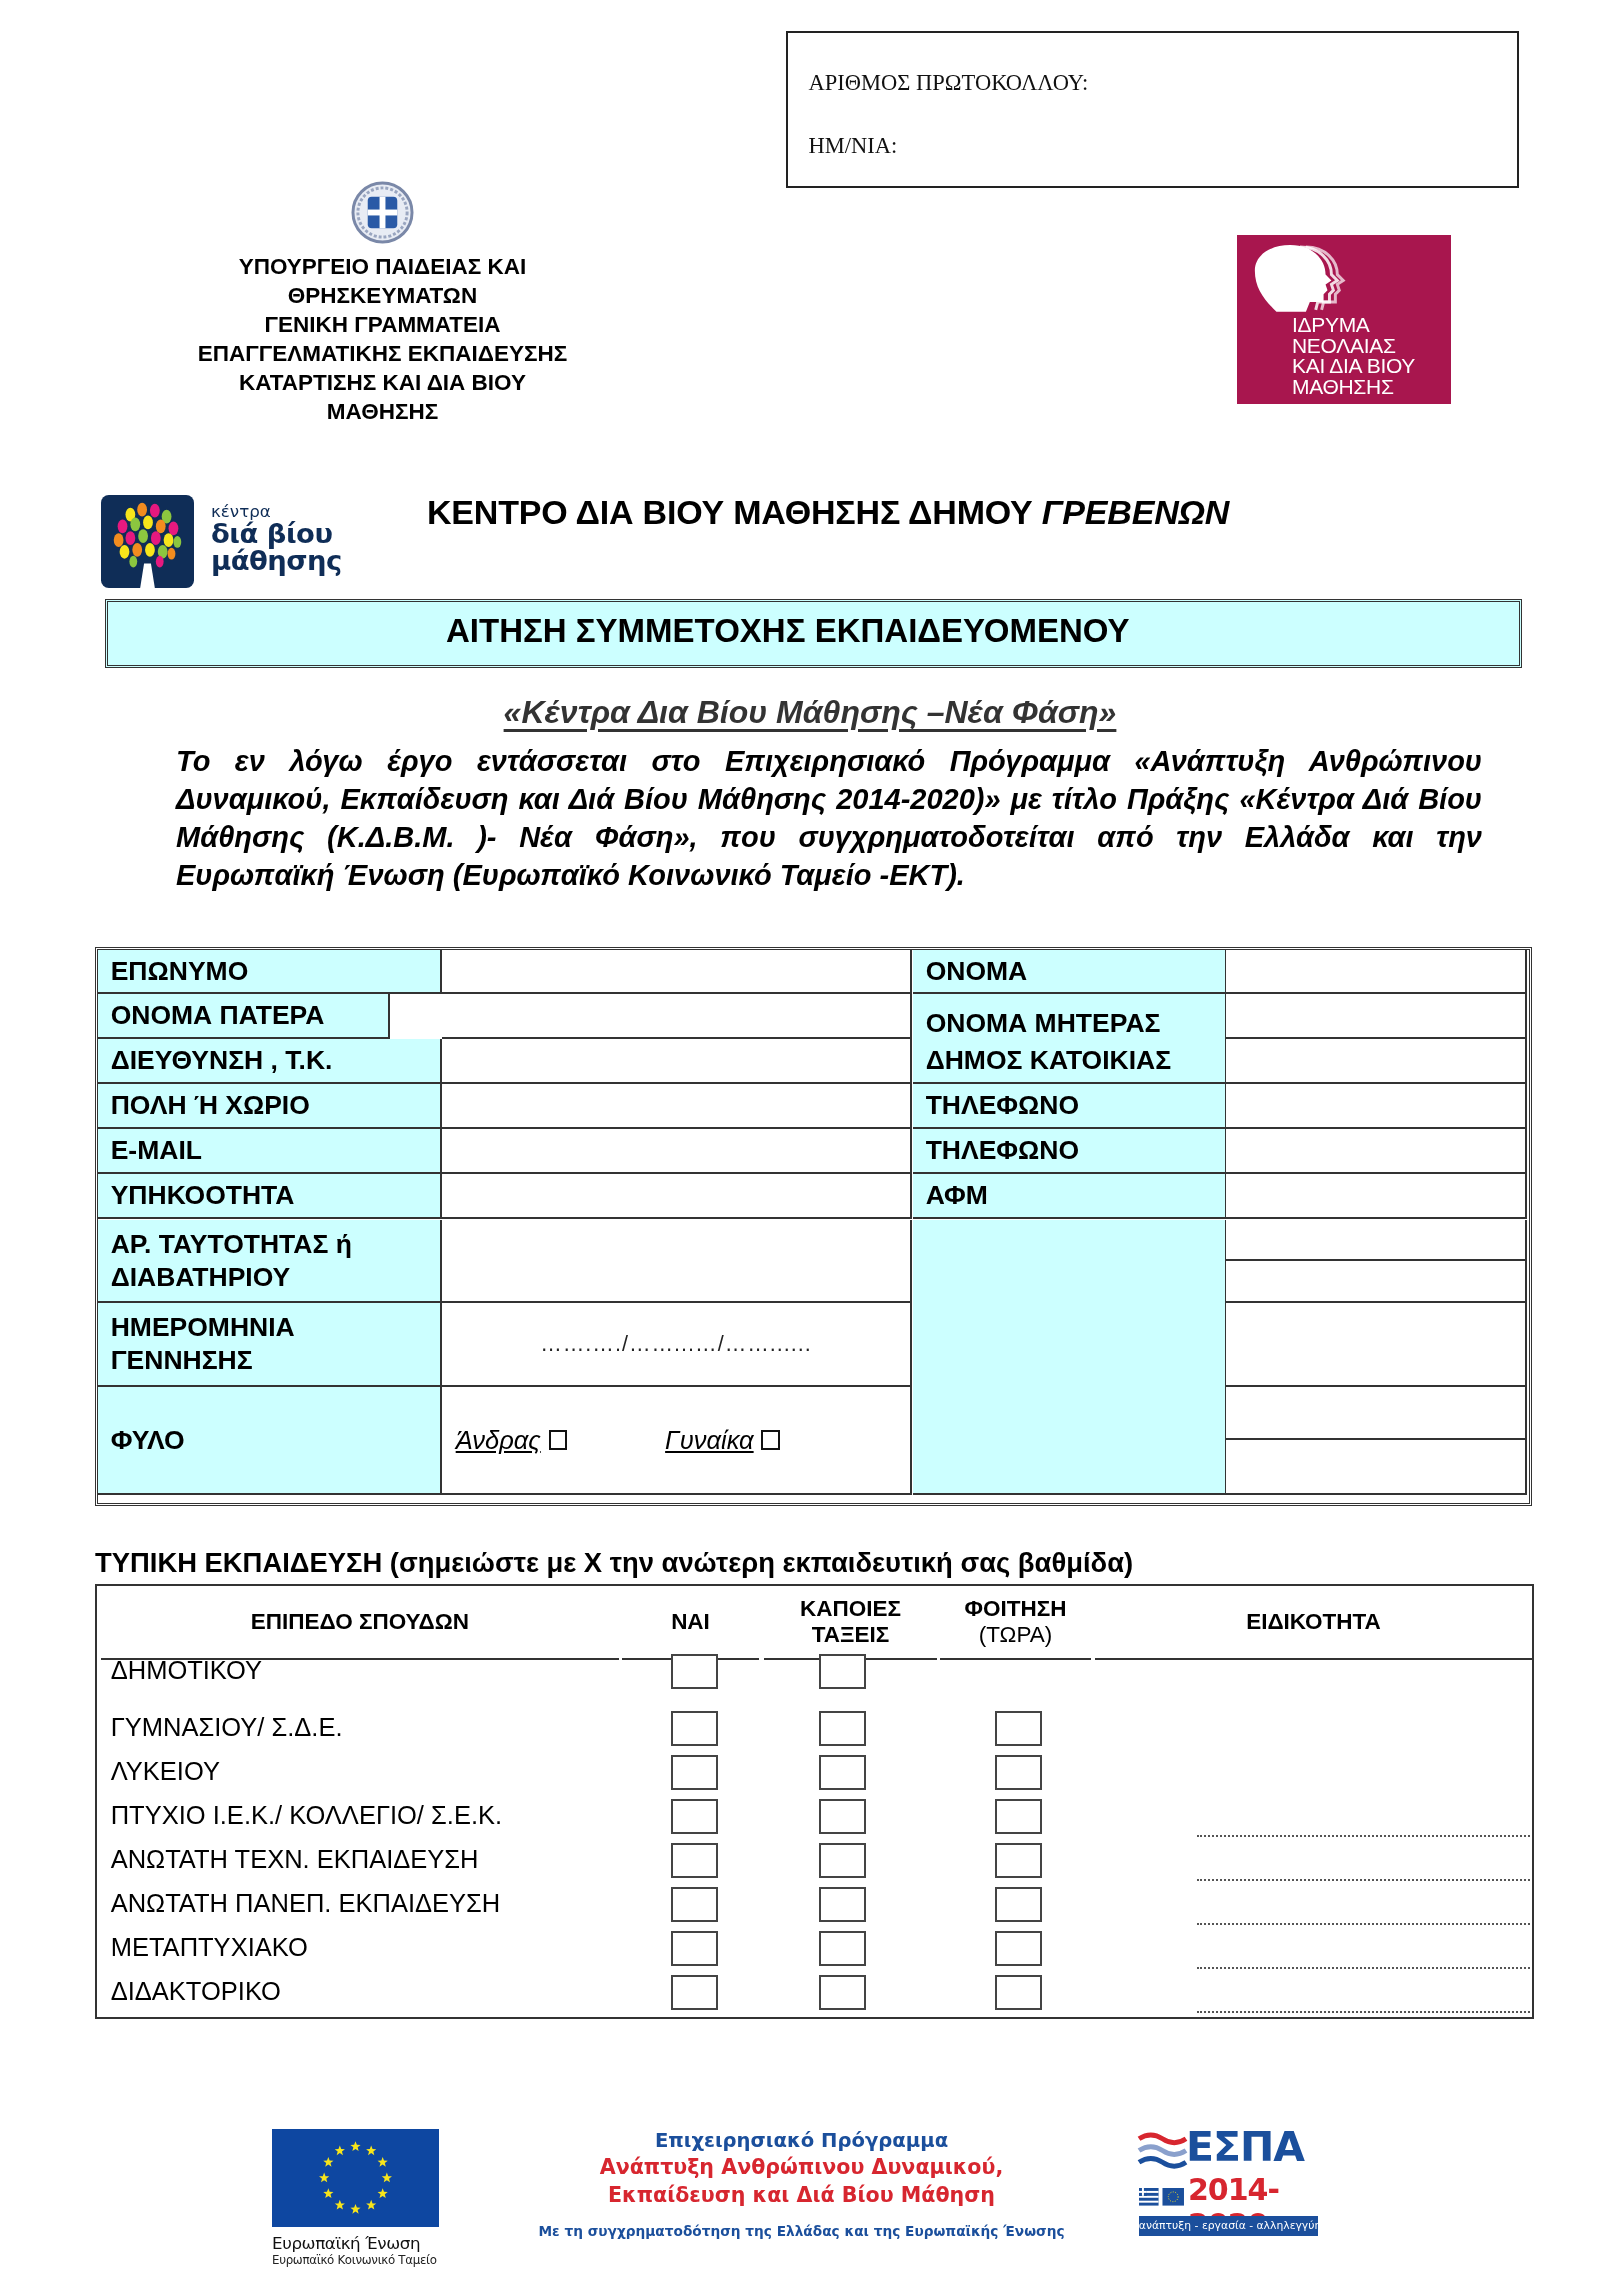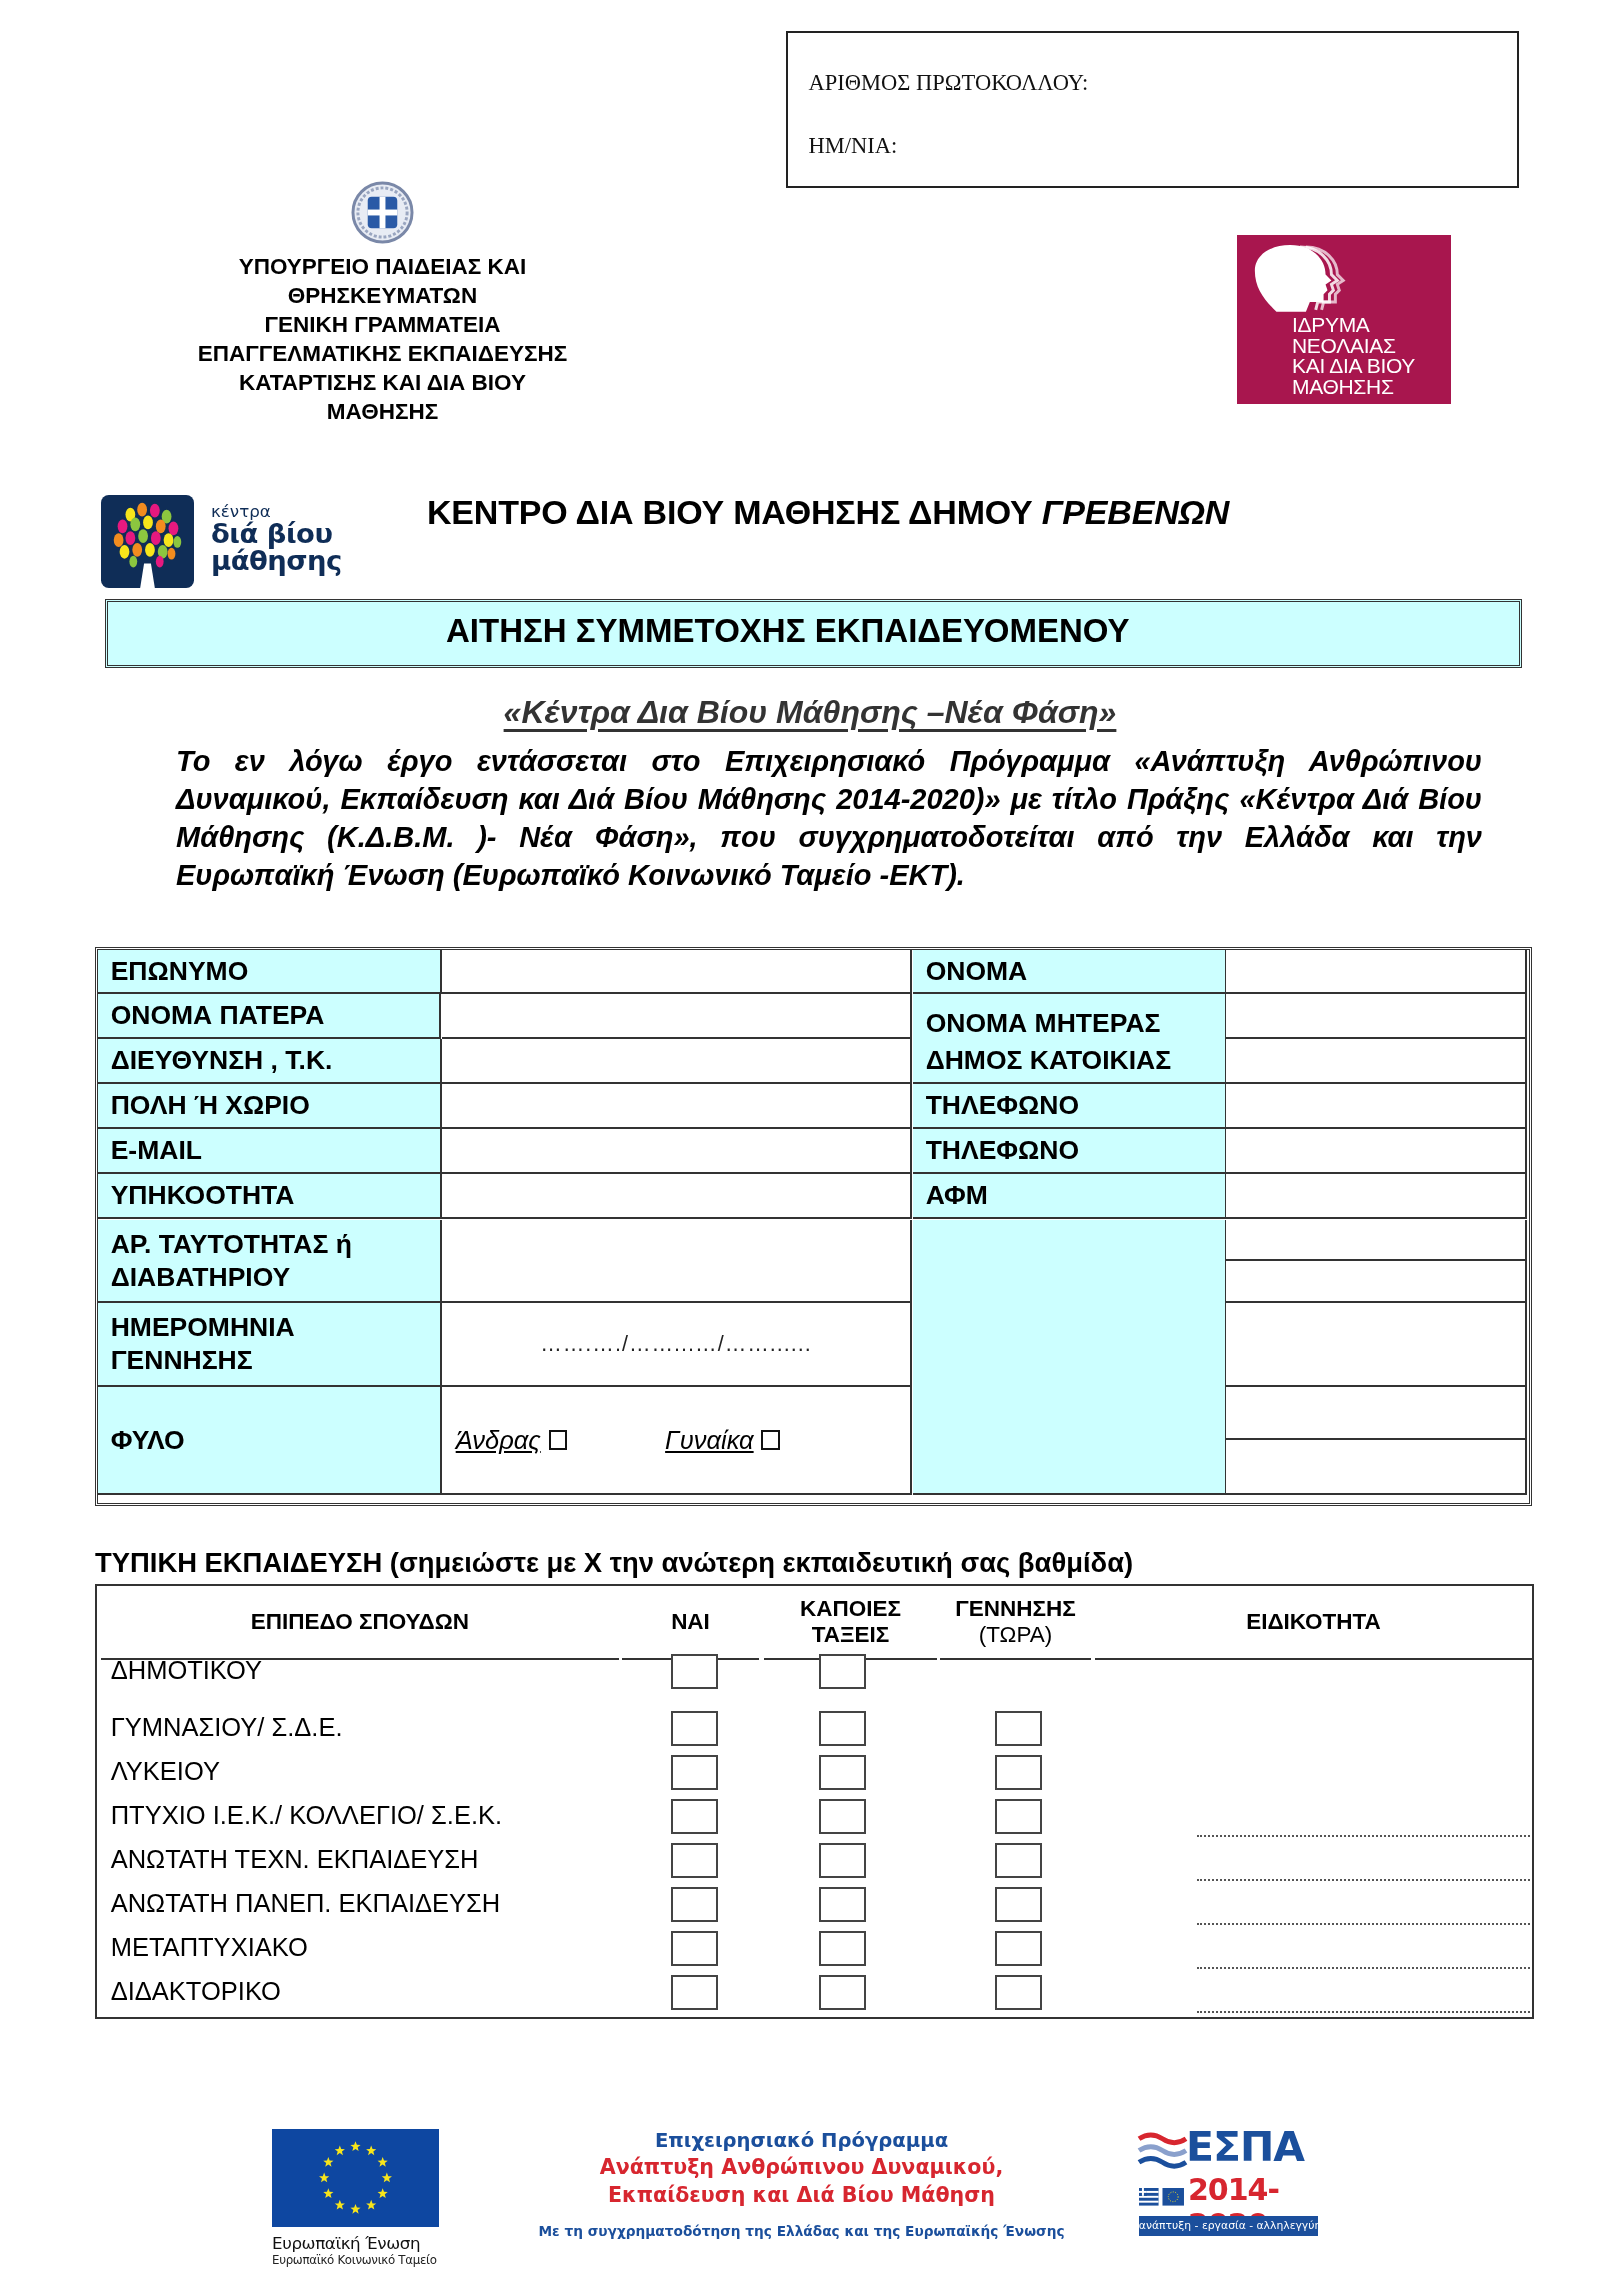--- a/index.html
+++ b/index.html
@@ -202,21 +202,21 @@
 
 <div class="intro">Το εν λόγω έργο εντάσσεται στο Επιχειρησιακό Πρόγραμμα «Ανάπτυξη Ανθρώπινου Δυναμικού, Εκπαίδευση και Διά Βίου Μάθησης 2014-2020)» με τίτλο Πράξης «Κέντρα Διά Βίου Μάθησης (Κ.Δ.Β.Μ. )- Νέα Φάση», που συγχρηματοδοτείται από  την Ελλάδα και την Ευρωπαϊκή Ένωση (Ευρωπαϊκό Κοινωνικό Ταμείο -ΕΚΤ).</div>
 
 <div class="personal">
 
   <div class="cell lbl" style="left:0;top:0;width:344px;height:44px;">ΕΠΩΝΥΜΟ</div>
   <div class="cell val" style="left:344px;top:0;width:470px;height:44px;"></div>
   <div class="cell lbl" style="left:815px;top:0;width:314px;height:44px;">ΟΝΟΜΑ</div>
   <div class="cell val" style="left:1128px;top:0;width:301px;height:44px;"></div>
 
-  <div class="cell lbl" style="left:0;top:44px;width:343px;height:45px;">ΟΝΟΜΑ ΠΑΤΕΡΑ</div>
+  <div class="cell lbl" style="left:0;top:44px;width:292px;height:45px;">ΟΝΟΜΑ ΠΑΤΕΡΑ</div>
   <div class="cell val" style="left:344px;top:44px;width:470px;height:45px;"></div>
   <div class="cell lbl" style="left:815px;top:44px;width:314px;height:61px;">ΟΝΟΜΑ ΜΗΤΕΡΑΣ</div>
   <div class="cell val" style="left:1128px;top:44px;width:301px;height:45px;"></div>
 
   <div class="cell lbl" style="left:0;top:89px;width:344px;height:45px;">ΔΙΕΥΘΥΝΣΗ , Τ.Κ.</div>
   <div class="cell val" style="left:344px;top:89px;width:470px;height:45px;"></div>
   <div class="cell lbl" style="left:815px;top:89px;width:314px;height:45px;">ΔΗΜΟΣ ΚΑΤΟΙΚΙΑΣ</div>
   <div class="cell val" style="left:1128px;top:89px;width:301px;height:45px;"></div>
 
   <div class="cell lbl" style="left:0;top:134px;width:344px;height:45px;">ΠΟΛΗ Ή ΧΩΡΙΟ</div>
@@ -262,21 +262,21 @@
 
 <div class="edu-title">ΤΥΠΙΚΗ ΕΚΠΑΙΔΕΥΣΗ  (σημειώστε με Χ την ανώτερη εκπαιδευτική σας βαθμίδα)</div>
 <div class="edu-table">
   <div class="edu-head" style="left:3.9px;width:518px;">ΕΠΙΠΕΔΟ ΣΠΟΥΔΩΝ</div>
   <div class="edu-head" style="left:525px;width:137px;">ΝΑΙ</div>
   <div class="edu-head" style="left:667px;width:173px;flex-direction:column;">
     <span>ΚΑΠΟΙΕΣ</span>
     <span>ΤΑΞΕΙΣ</span>
   </div>
   <div class="edu-head" style="left:843px;width:151px;flex-direction:column;">
-    <span>ΓΕΝΝΗΣΗΣ</span>
+    <span>ΦΟΙΤΗΣΗ</span>
     <span class="light">(ΤΩΡΑ)</span>
   </div>
   <div class="edu-head" style="left:998px;width:437px;">ΕΙΔΙΚΟΤΗΤΑ</div>
 
   <div id="edu-rows">
       <div class="edu-row" style="top: 66px;">
         <div class="name">ΔΗΜΟΤΙΚΟΥ</div>
         <div class="cb" style="left: 574px; top: 2px;"></div>
         <div class="cb" style="left: 722px; top: 2px;"></div>
       </div>

